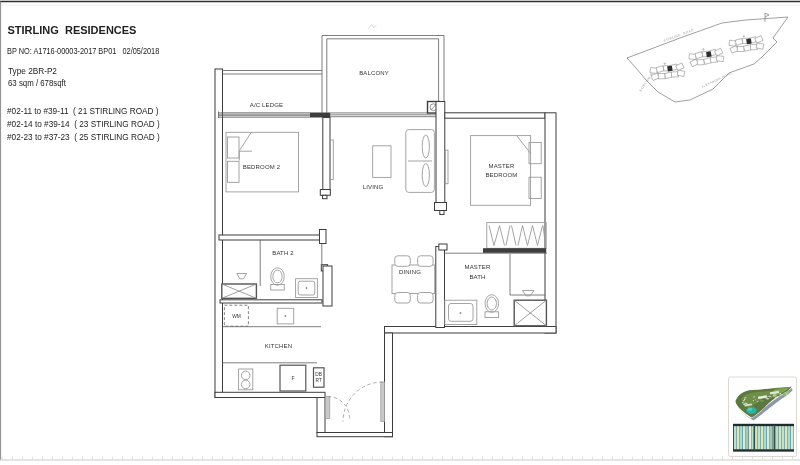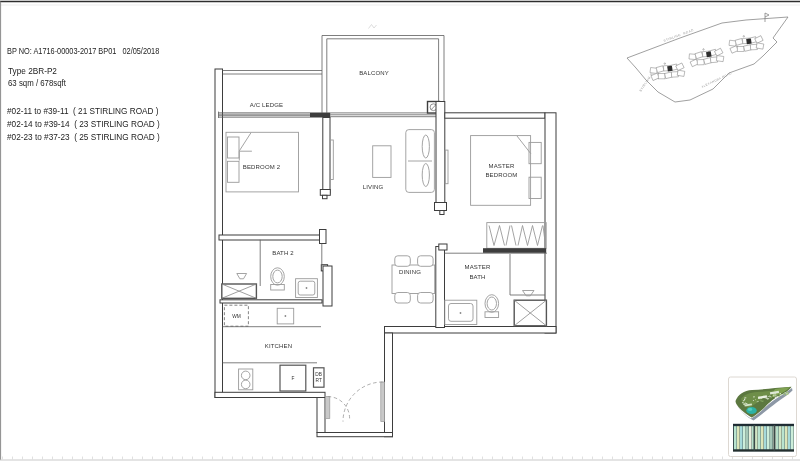--- a/index.html
+++ b/index.html
@@ -413,20 +413,21 @@
   <rect x="779.0" y="426.2" width="2.6" height="23" fill="#d3e6c4"></rect>
   <rect x="782.0" y="426.2" width="2.6" height="23" fill="#b9e4d0"></rect>
   <rect x="785.0" y="426.2" width="2.6" height="23" fill="#dce6bb"></rect>
   <rect x="788.0" y="426.2" width="2.6" height="23" fill="#a6dada"></rect>
   <rect x="791.0" y="426.2" width="2.6" height="23" fill="#cdeeda"></rect>
   <rect x="753.5" y="425" width="1.6" height="25.5" fill="#3a4a48"></rect>
   <rect x="773.5" y="425" width="1.6" height="25.5" fill="#3a4a48"></rect>
   </g>
 </svg>
 
+<div id="title" style="position:absolute;left:7.5px;top:23.6px;font-size:11px;font-weight:bold;color:#222;letter-spacing:0px;white-space:nowrap;">STIRLING&nbsp; RESIDENCES</div>
 
 <div id="bp" style="position:absolute;left:7px;top:44.6px;font-size:9.8px;color:#222;white-space:nowrap;transform:scaleX(0.75);transform-origin:left top;">BP NO: A1716-00003-2017 BP01&nbsp;&nbsp; 02/05/2018</div>
 
 <div id="type" style="position:absolute;left:7.5px;top:64.6px;font-size:9.8px;color:#222;white-space:nowrap;transform:scaleX(0.84);transform-origin:left top;">Type 2BR-P2</div>
 
 <div id="area" style="position:absolute;left:7.5px;top:76.9px;font-size:9.8px;color:#222;white-space:nowrap;transform:scaleX(0.80);transform-origin:left top;">63 sqm / 678sqft</div>
 
 <div id="roads" style="position:absolute;left:7px;top:104.3px;font-size:9.8px;color:#222;line-height:13px;white-space:nowrap;transform:scaleX(0.84);transform-origin:left top;">
 #02-11 to #39-11&nbsp; ( 21 STIRLING ROAD )<br>
 #02-14 to #39-14&nbsp; ( 23 STIRLING ROAD )<br>

